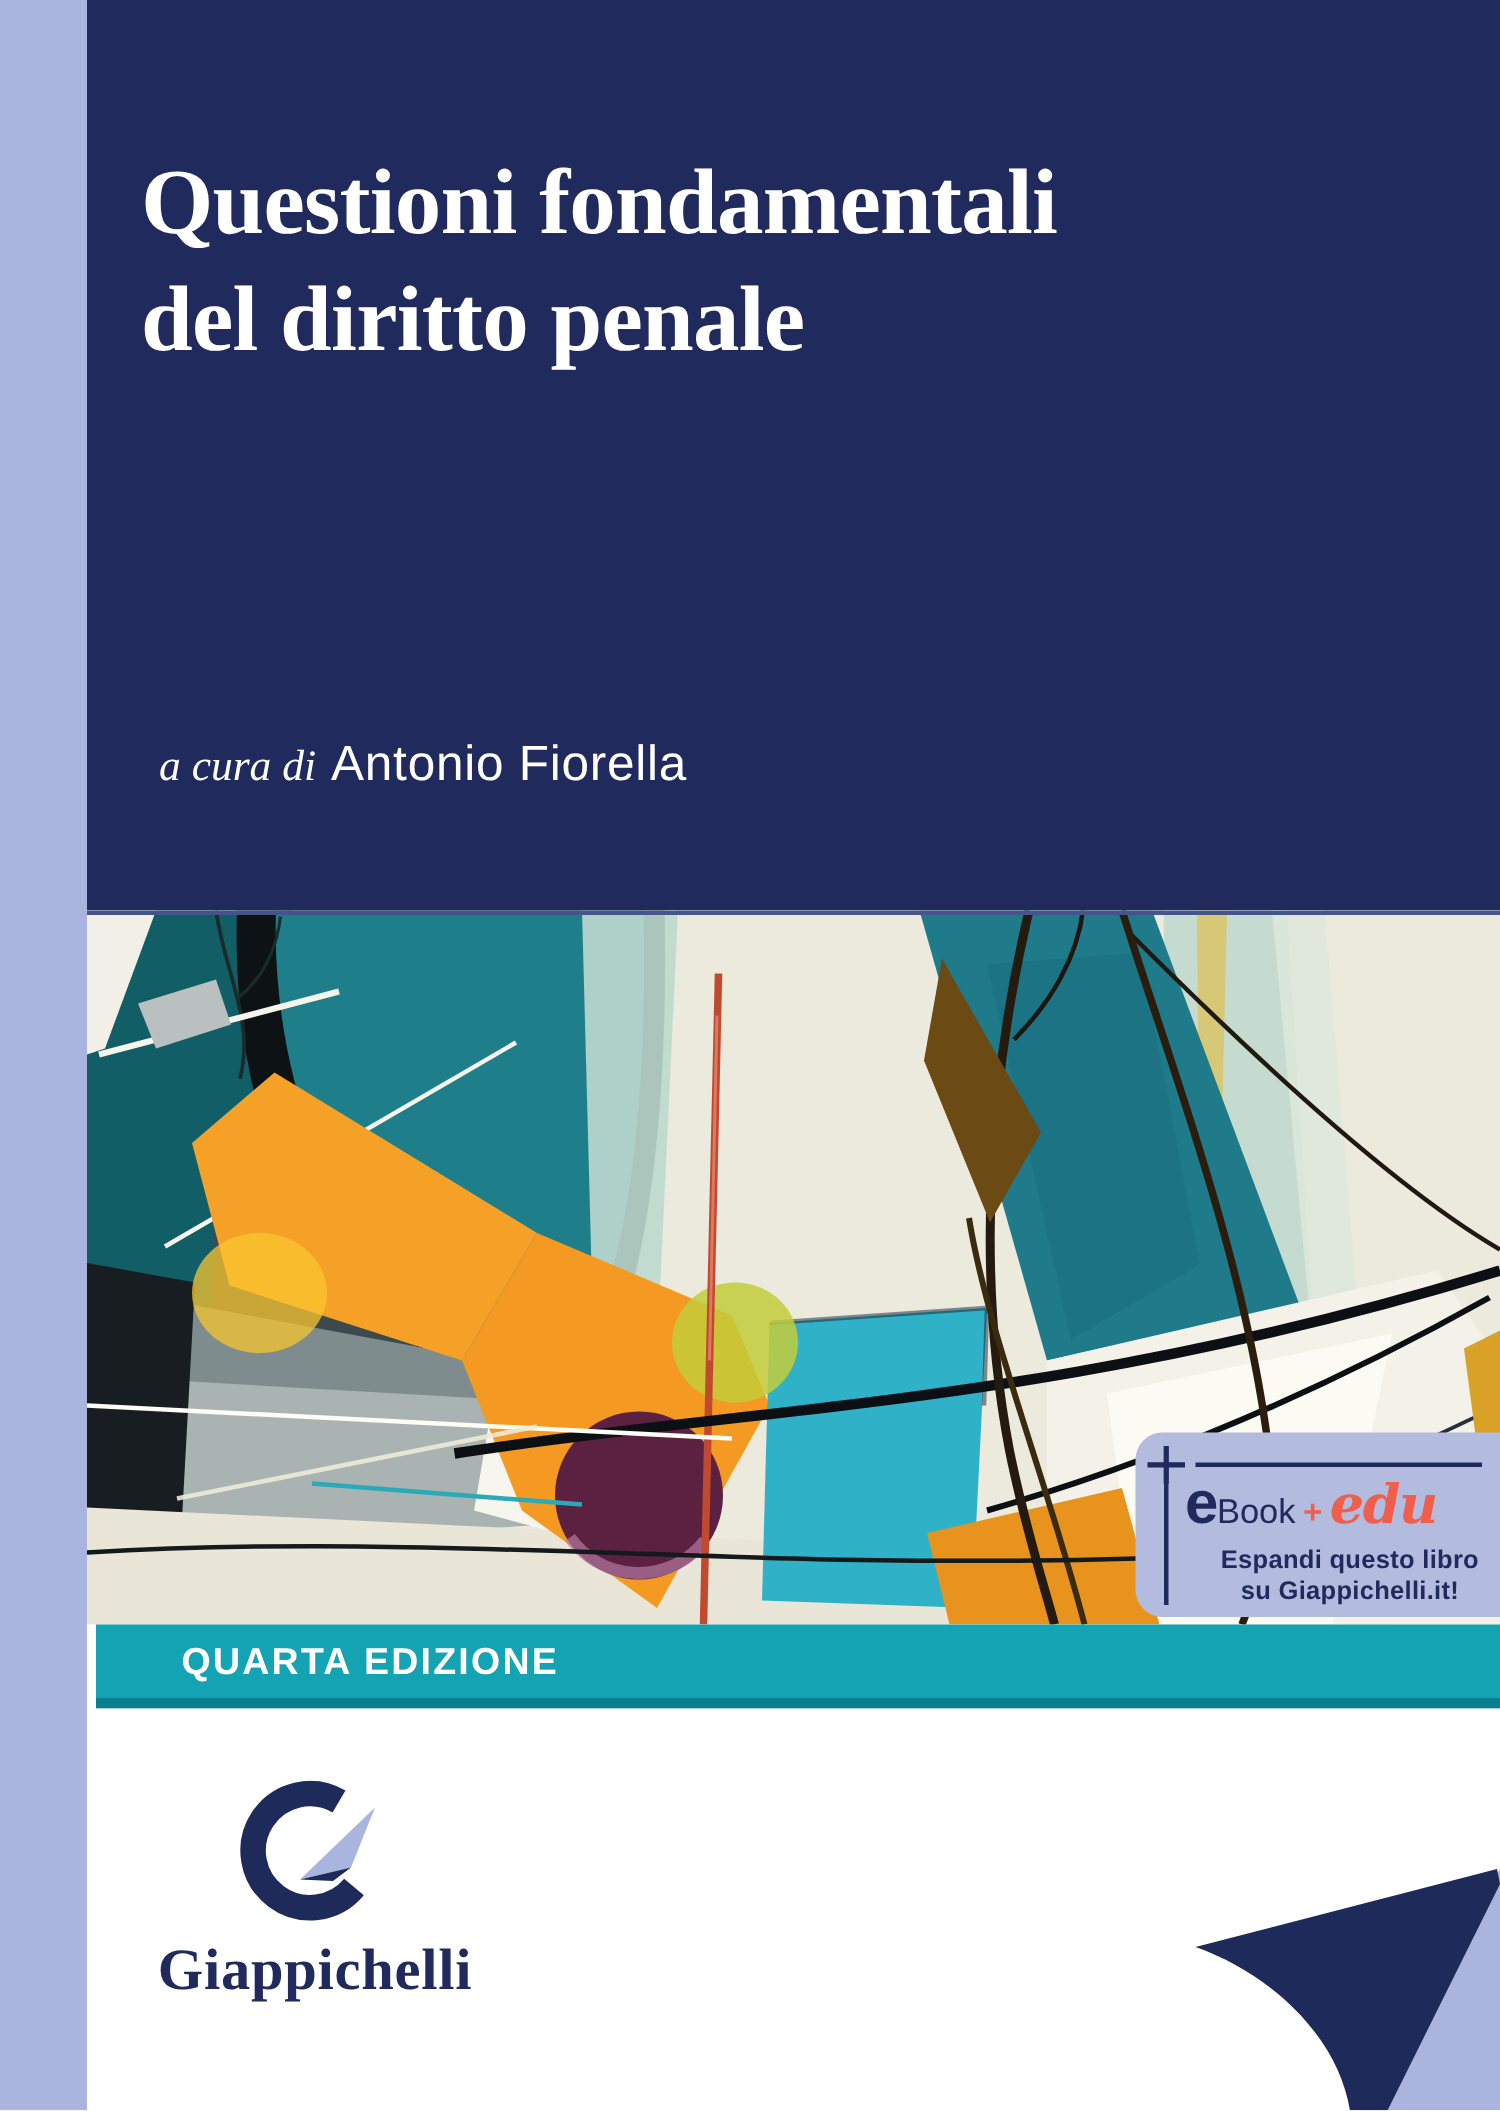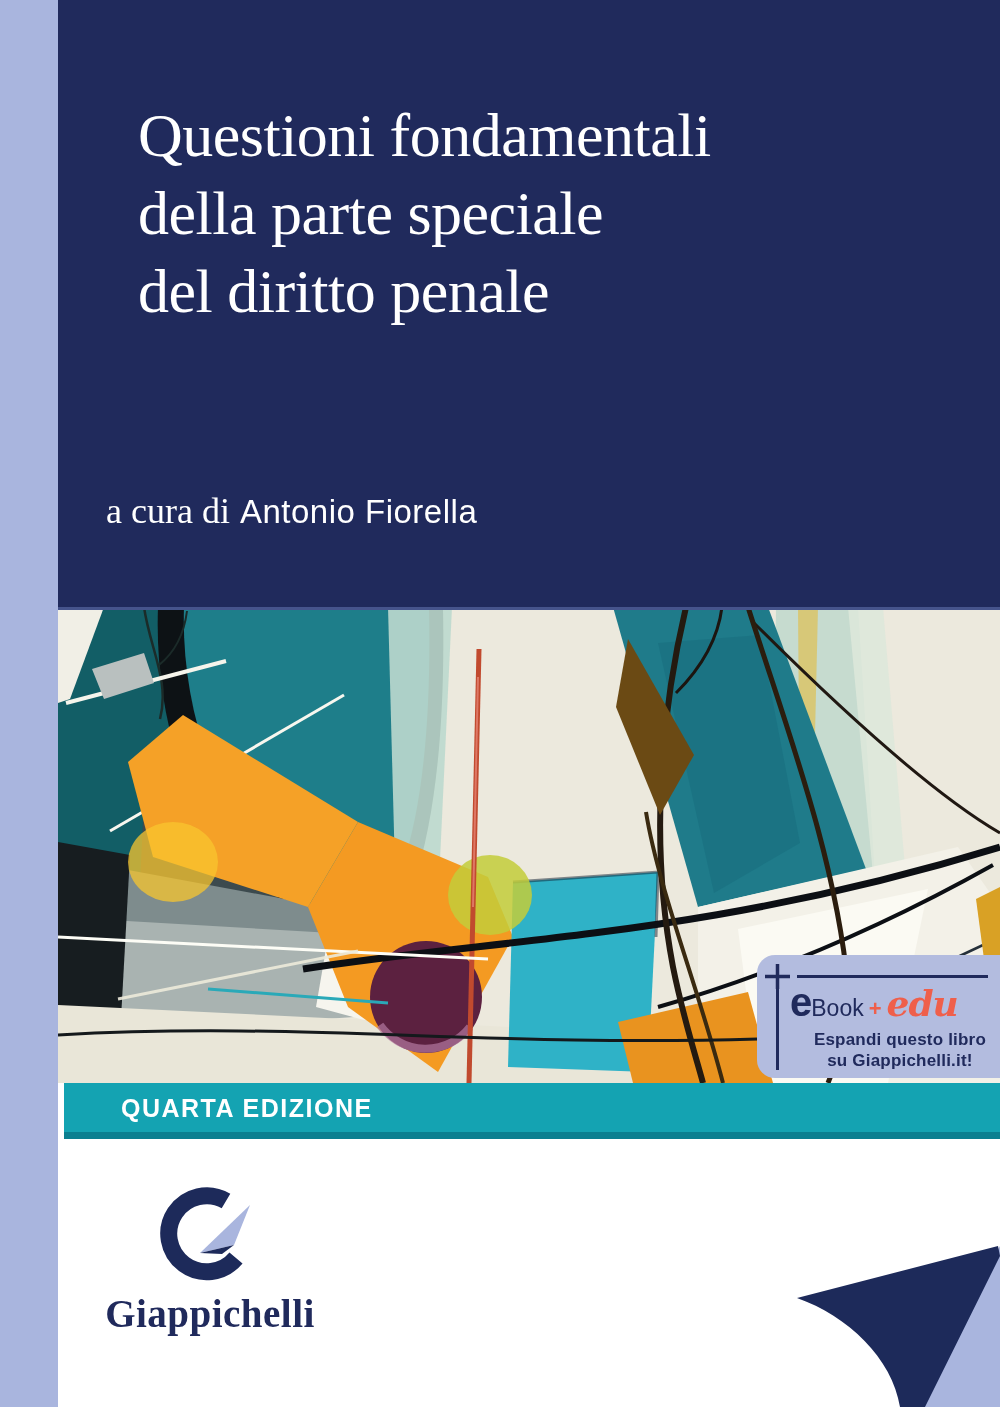--- a/index.html
+++ b/index.html
@@ -7,30 +7,30 @@
     position:relative;width:1000px;height:1407px;overflow:hidden;
     background:var(--white,#ffffff);
     font-family:"Liberation Sans",sans-serif;
   }
   
   .spine{position:absolute;left:0;top:0;width:58px;height:1407px;background:var(--lavender,#a9b5de);}
   
   .header-panel{position:absolute;left:58px;top:0;width:942px;height:607px;background:var(--navy,#202a5c);}
   .book-title{
     position:absolute;left:36px;top:96px;
-    font-family:"Liberation Serif",serif;font-weight:400;
-    font-size:62px;line-height:78px;color:#ffffff;letter-spacing:-0.5px;margin-left:44px;
+    font-family:"Liberation Serif",serif;font-weight:700;
+    font-size:62px;line-height:78px;color:#ffffff;letter-spacing:-0.5px;
   }
   .book-title span{display:block;}
   .book-subtitle{
     position:absolute;left:38px;top:372px;
     font-size:25px;font-weight:600;letter-spacing:1.5px;color:#e8ebf5;
   }
   .author-credit{position:absolute;left:48px;top:490px;color:#ffffff;white-space:nowrap;}
-  .credit-prefix{font-family:"Liberation Serif",serif;font-size:36px;}
+  .credit-prefix{font-family:"Liberation Serif",serif;font-style:italic;font-size:29px;}
   .credit-name{font-size:33px;font-weight:400;letter-spacing:0.5px;margin-left:10px;}
   
   .artwork{position:absolute;left:58px;top:607px;width:942px;height:476px;}
   .artwork svg{display:block;width:100%;height:100%;}
   
   .ebook-badge{
     position:absolute;left:757px;top:955px;width:243px;height:123px;
     background:var(--badge-bg,#b3bcdf);border-radius:18px 0 0 18px;
   }
   .badge-plus{position:absolute;left:7px;top:8px;width:27px;height:27px;}
@@ -74,21 +74,20 @@
 </head>
 <body>
 
 <div class="cover">
 
   <div class="spine"></div>
 
   <div class="header-panel">
     <div class="book-title">
       <span>Questioni fondamentali</span>
-      <span>della parte speciale</span>
       <span>del diritto penale</span>
     </div>
     <div class="author-credit">
       <span class="credit-prefix">a cura di</span><span class="credit-name">Antonio Fiorella</span>
     </div>
   </div>
 
   <div class="artwork">
     <svg viewBox="0 0 942 476" preserveAspectRatio="none">
 

